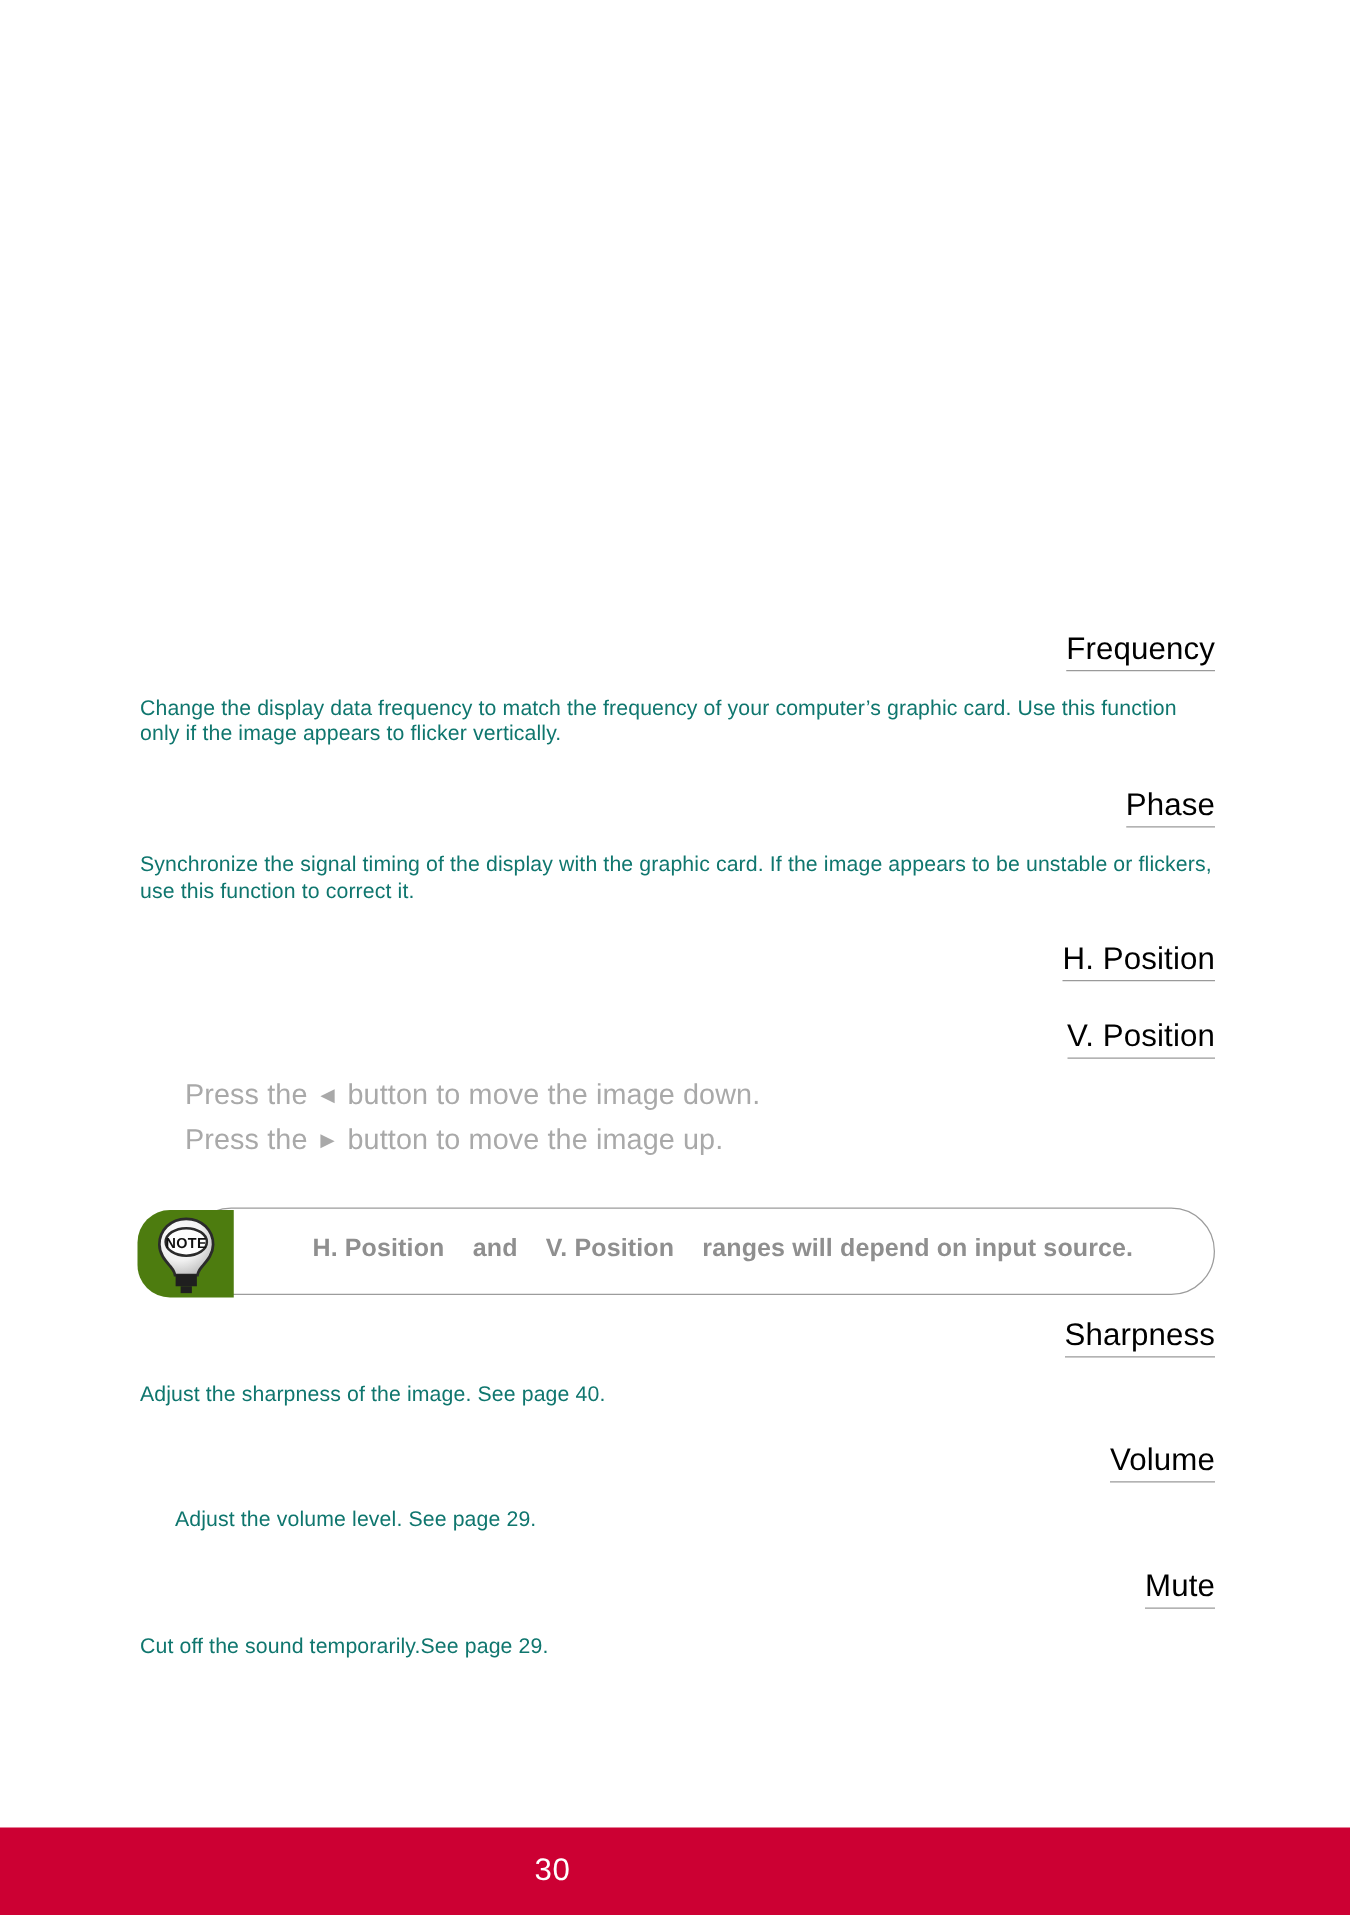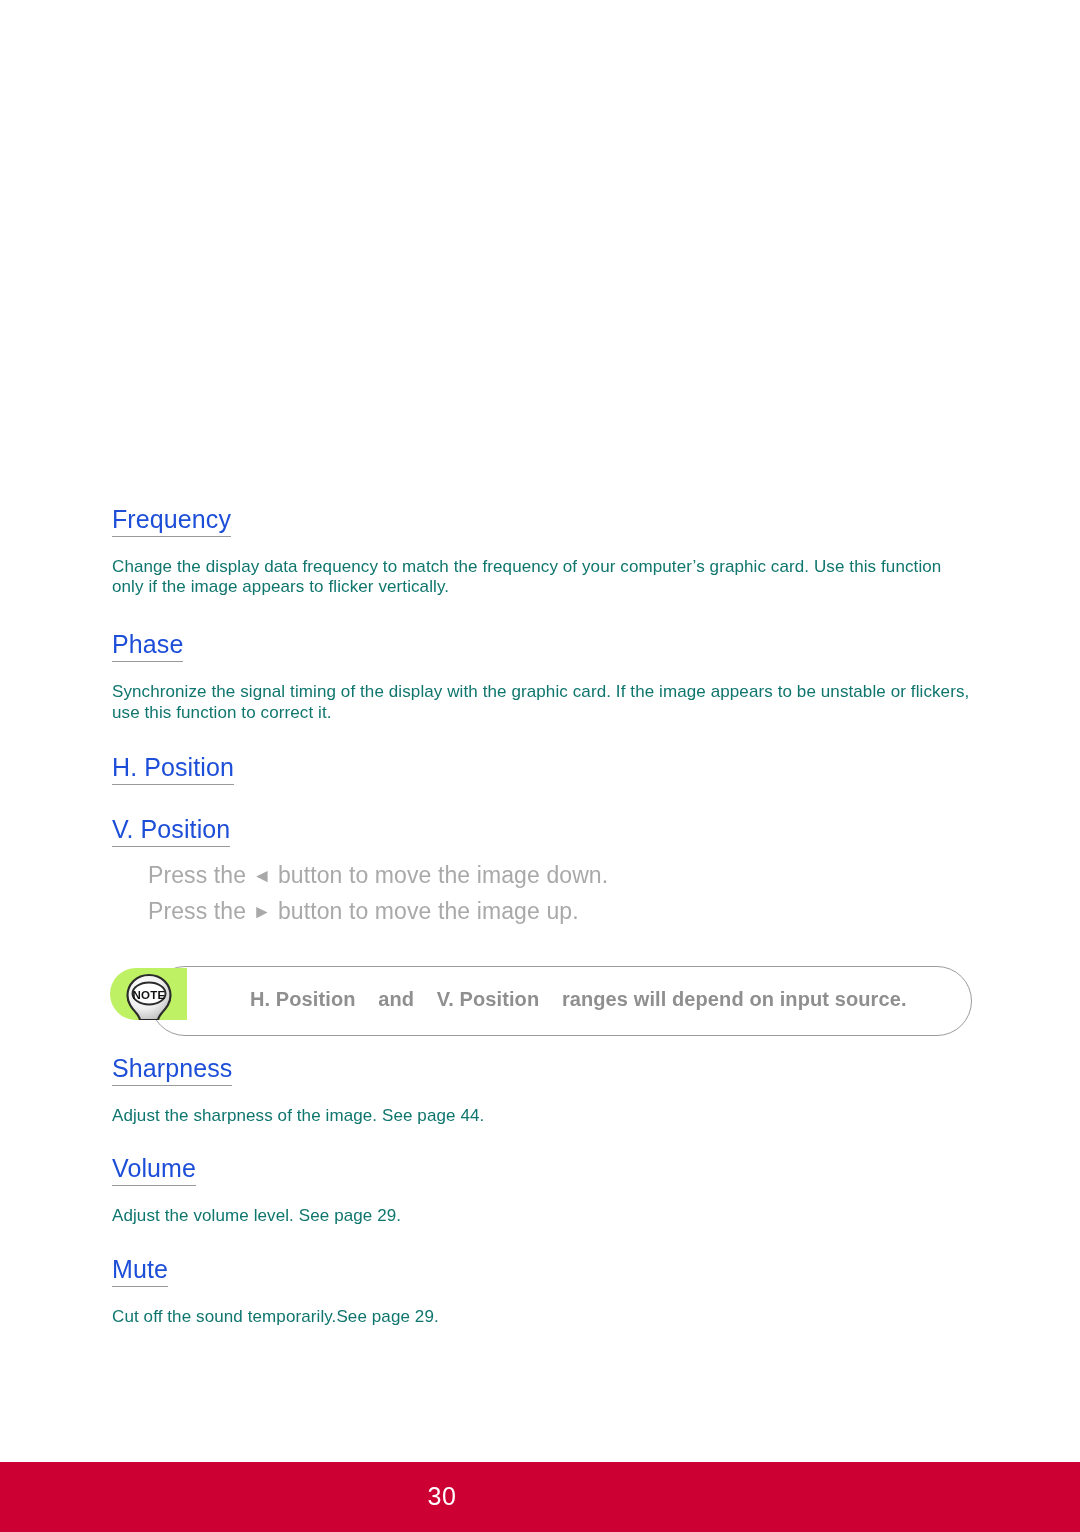--- a/index.html
+++ b/index.html
@@ -50,24 +50,25 @@
     position: absolute;
     left: 112px;
     top: 505px;
     width: 860px;
   }
 
   h2.section-heading {
     margin: 0;
     font-size: 25px;
     font-weight: 400;
-    color: #1d4ed8;
+    color: #000000;
     letter-spacing: 0.1px;
     line-height: 1.15;
     display: block;
+    text-align: right;
   }
   h2.section-heading span.underlined {
     display: inline-block;
     border-bottom: 1.6px solid #9a9a9a;
     padding-bottom: 2px;
   }
 
   p.body-text {
     margin: 0;
     font-size: 17px;
@@ -121,22 +122,22 @@
     border: 1.6px solid #9c9c9c;
     border-radius: 36px;
     background: #ffffff;
     box-sizing: border-box;
   }
   .note-badge {
     position: absolute;
     left: 0;
     top: 2px;
     width: 77px;
-    height: 52px;
-    background: #bef264;
+    height: 70px;
+    background: #4d7c0f;
     border-top-left-radius: 26px;
     border-bottom-left-radius: 26px;
     overflow: hidden;
   }
   .note-badge .bulb-svg {
     position: absolute;
     left: 13px;
     top: 4px;
   }
   .note-text {
@@ -152,21 +153,21 @@
 
   
   .content-lower {
     position: absolute;
     left: 112px;
     top: 1054px;
     width: 860px;
   }
   .block-sharpness { margin-top: 0; }
   .block-sharpness p { margin-top: 20px; }
-  .block-volume { margin-top: 28px; }
+  .block-volume { margin-top: 28px; margin-left: 28px; }
   .block-volume p { margin-top: 20px; }
   .block-mute { margin-top: 28px; }
   .block-mute p { margin-top: 20px; }
 
   
   .footer-bar {
     position: absolute;
     left: 0;
     bottom: 0;
     width: 1080px;
@@ -235,21 +236,21 @@
         <text x="26" y="26.6" text-anchor="middle" font-family="'Liberation Sans', sans-serif" font-size="11.5" font-weight="bold" fill="#111111" letter-spacing="0.3">NOTE</text>
       </svg>
     </div>
     <div class="note-text">H. Position    and    V. Position    ranges will depend on input source.</div>
   </div>
 
   <div class="content-lower">
 
     <div class="block-sharpness">
       <h2 class="section-heading"><span class="underlined">Sharpness</span></h2>
-      <p class="body-text">Adjust the sharpness of the image. See page 44.</p>
+      <p class="body-text">Adjust the sharpness of the image. See page 40.</p>
     </div>
 
     <div class="block-volume">
       <h2 class="section-heading"><span class="underlined">Volume</span></h2>
       <p class="body-text">Adjust the volume level. See page 29.</p>
     </div>
 
     <div class="block-mute">
       <h2 class="section-heading"><span class="underlined">Mute</span></h2>
       <p class="body-text">Cut off the sound temporarily.See page 29.</p>

